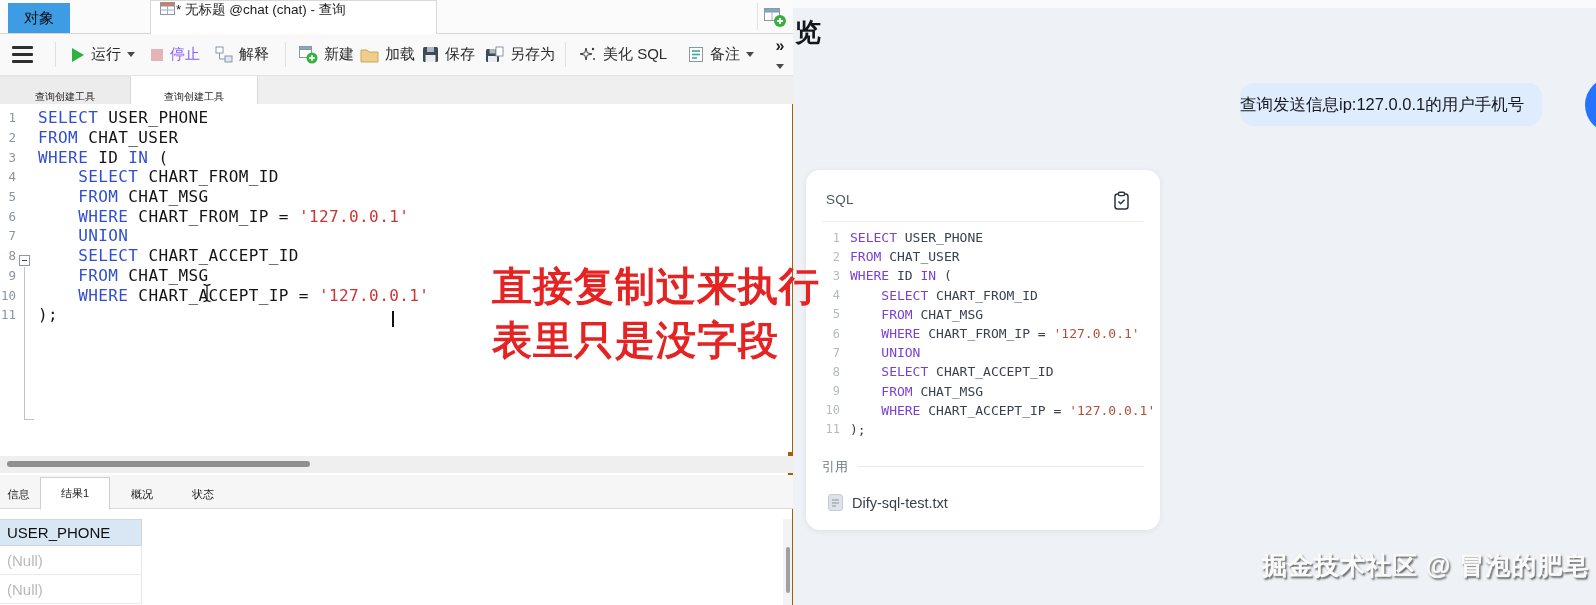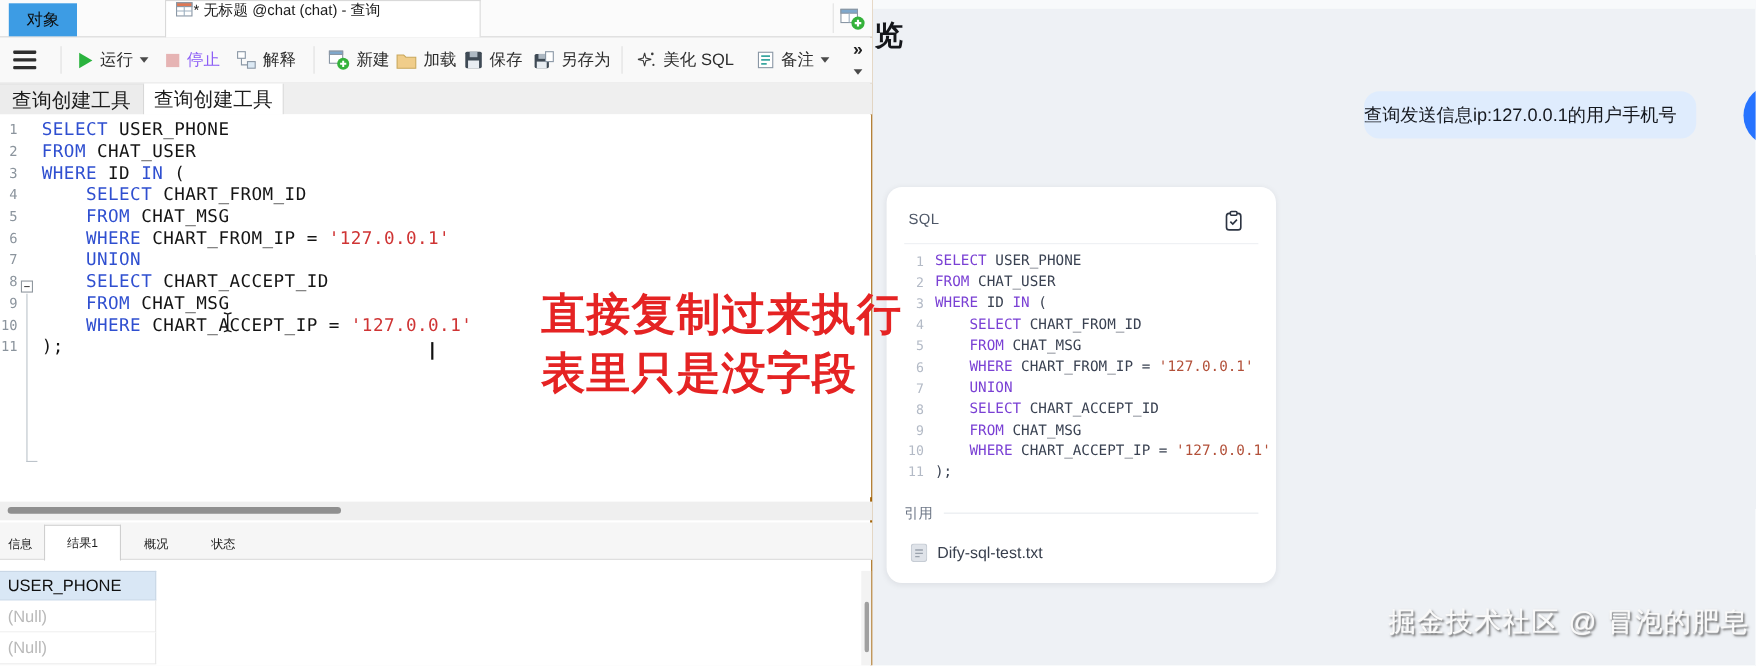--- a/index.html
+++ b/index.html
@@ -6,21 +6,21 @@
     --accent_tab:#3d9ce4; --annotation_red:#e52323;
     --left_kw:#2f4fd0; --left_str:#cf3434; --left_plain:#141414; --left_line_no:#8b949d;
     --right_kw:#7a40d4; --right_str:#b25039; --right_plain:#3a4252; --right_line_no:#b3bac6;
     --bubble_bg:#dfecfd; --avatar_blue:#2673ff; --grid_header_bg:#d9e7f5;
   }
   *{margin:0;padding:0;box-sizing:border-box}
   body{font-family:"Liberation Sans",sans-serif;background:#fff}
   #root{position:relative;width:1596px;height:605px;overflow:hidden;background:#fff}
 
   
-  .lp{position:absolute;left:0;top:0;width:793px;height:605px;background:#fff;border-right:2px solid #a16207;z-index:2}
+  .lp{position:absolute;left:0;top:0;width:793px;height:605px;background:#fff;border-right:5px solid #a16207;z-index:2}
   .doc-tabbar{position:absolute;left:0;top:0;width:793px;height:34px;background:#fbfbfb}
   .doc-tabbar-border{position:absolute;left:0;top:33px;width:793px;border-top:1px solid #d6d6d6;z-index:1}
   .tab-objects{position:absolute;left:8px;top:3px;width:62px;height:30px;background:var(--accent_tab);
     display:flex;align-items:center;justify-content:center;font-size:15px;color:#0c0c0c;z-index:2}
   .tab-query{position:absolute;left:150px;top:0;width:287px;height:34px;background:#fff;
     border:1px solid #d9d9d9;border-bottom:none;display:flex;gap:0;
     padding:0 8px;font-size:13.5px;color:#1b1b1b;z-index:2;white-space:nowrap;overflow:hidden}
   .tabbar-divider{position:absolute;left:757px;top:3px;height:27px;border-left:1px solid #e2e2e2}
   .newtab-btn{position:absolute;left:761px;top:5px;width:27px;height:24px;display:flex;align-items:center;justify-content:center}
 
@@ -28,21 +28,21 @@
   .tb{position:absolute;top:0;height:41px;display:flex;align-items:center;gap:6px;font-size:15px;color:#2d2d2d;white-space:nowrap}
   .tb .dis{color:#8b5cf6}
   .tsep{position:absolute;top:8px;height:25px;border-left:1px solid #e0e0e0}
   .ham{display:inline-flex;flex-direction:column;gap:4px}
   .ham i{display:block;width:21px;height:3px;background:#2f2f2f;border-radius:1px}
   .caret-down{width:0;height:0;border-left:4px solid transparent;border-right:4px solid transparent;border-top:5px solid #4a4a4a;display:inline-block}
   .overflow-chevrons{position:absolute;left:769px;top:3px;width:22px;height:38px;text-align:center}
   .overflow-chevrons .gg{font-size:16px;font-weight:700;color:#222;line-height:18px}
 
   .editor-tabbar{position:absolute;left:0;top:76px;width:793px;height:28px;background:#efefef}
-  .etab{position:absolute;top:0;height:28px;display:flex;align-items:center;justify-content:center;font-size:18px;color:#1d1d1d}
+  .etab{position:absolute;top:0;height:28px;display:flex;align-items:flex-end;justify-content:center;font-size:10px;color:#1d1d1d}
   .etab.inactive{left:0;width:131px;background:#ececec;border-right:1px solid #d8d8d8;border-top:1px solid #e4e4e4}
   .etab.active{left:131px;width:127px;background:#fff;border-right:1px solid #d8d8d8}
 
   .editor{position:absolute;left:0;top:104px;width:792px;height:348px;background:#fff;overflow:hidden}
   .code-area{position:absolute;left:0;top:4px;font-family:"DejaVu Sans Mono","Liberation Mono",monospace;font-size:16px;letter-spacing:.4px}
   .cl{display:flex;height:19.7px;align-items:center;white-space:pre}
   .ln{width:16px;text-align:right;font-size:12.5px;letter-spacing:0;color:var(--left_line_no);flex:none}
   .fold-col{width:22px;flex:none}
   .tok-kw{color:var(--left_kw)} .tok-pl{color:var(--left_plain)} .tok-str{color:var(--left_str)}
   .fold-box{position:absolute;left:19px;top:151px;width:11px;height:11px;border:1px solid #8f979e;background:#fff}
@@ -90,21 +90,21 @@
   .card-div{position:absolute;left:16px;top:51px;width:322px;border-top:1px solid #eef0f3}
   .card-code{position:absolute;left:12px;top:58px;font-family:"DejaVu Sans Mono","Liberation Mono",monospace;font-size:13px}
   .rl{display:flex;height:19.2px;align-items:center;white-space:pre}
   .rln{width:22px;text-align:right;margin-right:10px;font-size:12px;color:var(--right_line_no);flex:none}
   .rtok-kw{color:var(--right_kw)} .rtok-pl{color:var(--right_plain)} .rtok-str{color:var(--right_str)}
   .cite-label{position:absolute;left:16px;top:288px;font-size:13px;color:#6e7787}
   .cite-div{position:absolute;left:52px;top:296px;width:286px;border-top:1px solid #e7eaee}
   .file-row{position:absolute;left:22px;top:324px;display:flex;align-items:center;gap:9px}
   .file-name{font-size:14.5px;color:#39404e}
 
-  .watermark{position:absolute;left:469px;top:549px;font-size:25px;font-weight:400;letter-spacing:1px;color:#fafafa;
+  .watermark{position:absolute;left:469px;top:549px;font-size:25px;font-weight:700;letter-spacing:1px;color:#fafafa;
     text-shadow:0 0 1px #ececec,1.5px 1.5px 2px rgba(70,70,70,.85);white-space:nowrap}
 </style>
 </head>
 <body>
 
 <div id="root">
 
   <div class="lp">
 
     <div class="doc-tabbar">

